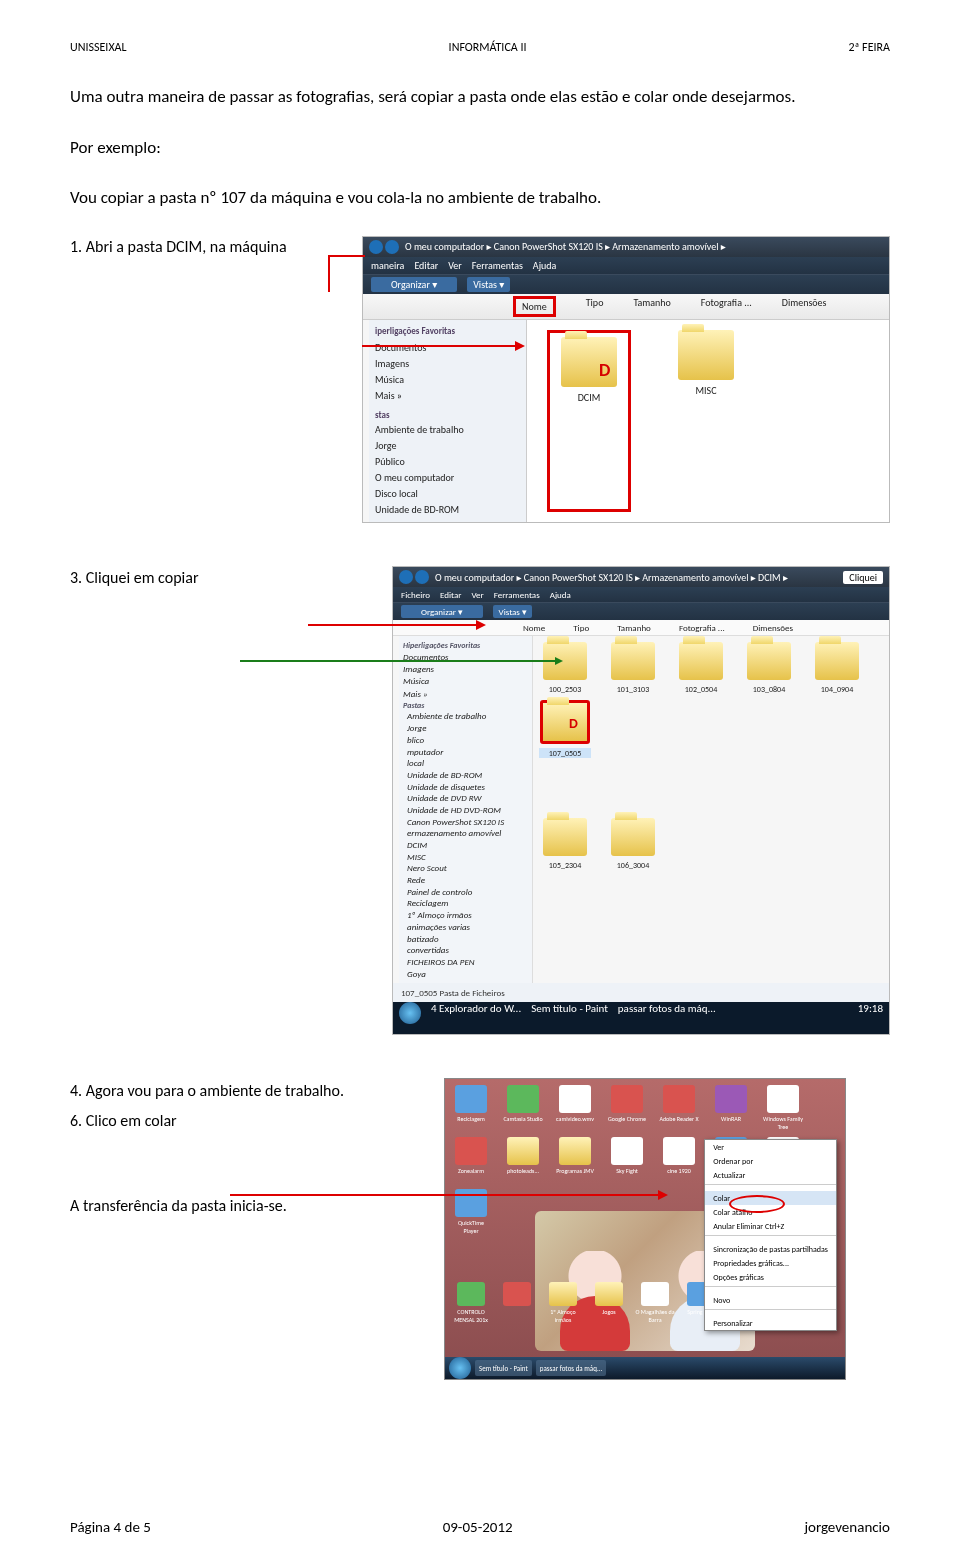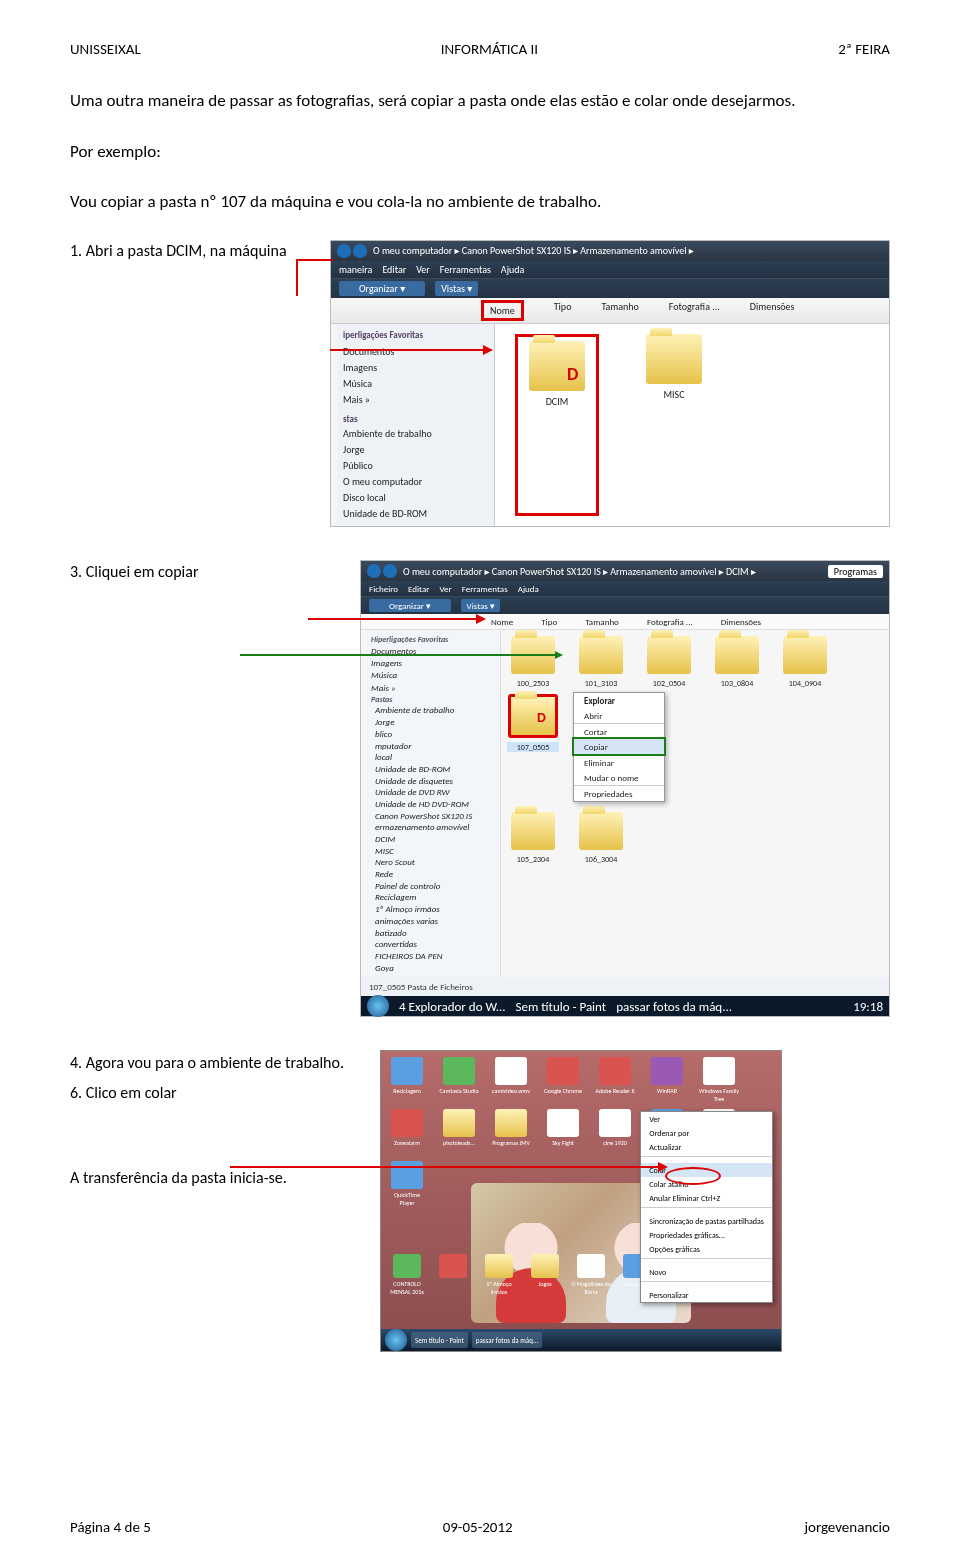--- a/index.html
+++ b/index.html
@@ -13,32 +13,33 @@
   .page {
     width: 960px;
     min-height: 1564px;
     padding: 40px 70px 30px 70px;
     box-sizing: border-box;
     position: relative;
   }
   .header {
     display: flex;
     justify-content: space-between;
-    font-size: 15px;
+    font-size: 12px;
     margin-bottom: 30px;
   }
   .para {
     font-size: 17px;
     line-height: 1.5;
     margin-bottom: 25px;
   }
   .section {
     display: flex;
     align-items: flex-start;
-    margin-bottom: 33px;
+    margin-bottom: 43px;
+    gap: 32px;
   }
   .section-text {
     font-size: 16px;
     line-height: 1.4;
     width: 260px;
     flex-shrink: 0;
   }
   .section-text2 {
     font-size: 16px;
     line-height: 1.45;
@@ -190,21 +191,21 @@
     background:#fff;
     border:1px solid #999;
     box-shadow:2px 2px 5px rgba(0,0,0,0.3);
     font-size:9px;
     min-width:90px;
   }
   .ctx-menu div { padding:2px 10px; }
   .ctx-menu .copiar { background:#d6e5f5; }
   .ctx-menu .bold { font-weight:bold; }
   .footer-sidebar .item2 { font-size:9px; padding-left:4px; line-height:1.3; }
-  .taskbar { background:#0b1a2b; height:20px; display:flex; align-items:center; color:#fff; font-size:13px; padding:0 6px; gap:10px; }
+  .taskbar { background:#0b1a2b; height:32px; display:flex; align-items:flex-start; color:#fff; font-size:11px; padding:0 6px; gap:10px; }
   
   .desktop {
     width: 400px;
     height: 300px;
     background: linear-gradient(#b56b6a, #8a4c4e);
     position: relative;
     border: 1px solid #888;
   }
   .desktop .icon-grid {
     position:absolute; top:6px; left:6px;
@@ -400,21 +401,21 @@
     <div class="section-text2">
       <div>3. Cliquei em copiar</div>
     </div>
     <div class="shot-win" style="position:relative;">
       <div class="titlebar">
         <span class="nav-btns">
             <span class="circle"></span>
             <span class="circle"></span>
           </span>
         <span>O meu computador ▸ Canon PowerShot SX120 IS ▸ Armazenamento amovível ▸ DCIM ▸</span>
-        <span style="margin-left:auto; background:#fff; color:#000; padding:0 6px; border-radius:2px;">Programas</span>
+        <span style="margin-left:auto; background:#fff; color:#000; padding:0 6px; border-radius:2px;">Cliquei</span>
       </div>
       <div class="menubar" style="font-size:9px;">
         <span>Ficheiro</span>
         <span>Editar</span>
         <span>Ver</span>
         <span>Ferramentas</span>
         <span>Ajuda</span>
       </div>
       <div class="toolbar" style="font-size:9px;">
         <span class="organizar">Organizar ▾</span>
@@ -489,29 +490,20 @@
           <div class="small-folder">
               <div class="folder-grad"></div>
               <div class="folder-label">106_3004</div>
             </div>
           <div class="small-folder" style="position:absolute; top:64px; left:6px;">
             <div class="folder-grad red-box" style="position:relative;">
                 <span class="red-text" style="font-size:14px; top:12px; left:26px;">D</span>
               </div>
             <div class="folder-label" style="background:#cde3f8;">107_0505</div>
           </div>
-          <div class="ctx-menu" style="top:62px; left:72px;">
-            <div class="bold">Explorar</div>
-            <div>Abrir</div>
-            <div style="border-top:1px solid #ccc;">Cortar</div>
-            <div class="copiar green-box">Copiar</div>
-            <div style="border-top:1px solid #ccc;">Eliminar</div>
-            <div>Mudar o nome</div>
-            <div style="border-top:1px solid #ccc;">Propriedades</div>
-          </div>
         </div>
       </div>
       <div style="background:#eef2f7; font-size:9px; padding:4px 8px; color:#333;">107_0505 Pasta de Ficheiros</div>
       <div class="taskbar">
         <span class="startbtn"></span>
         <span>4 Explorador do W...</span>
         <span>Sem título - Paint</span>
         <span>passar fotos da máq...</span>
         <span style="margin-left:auto;">19:18</span>
       </div>

